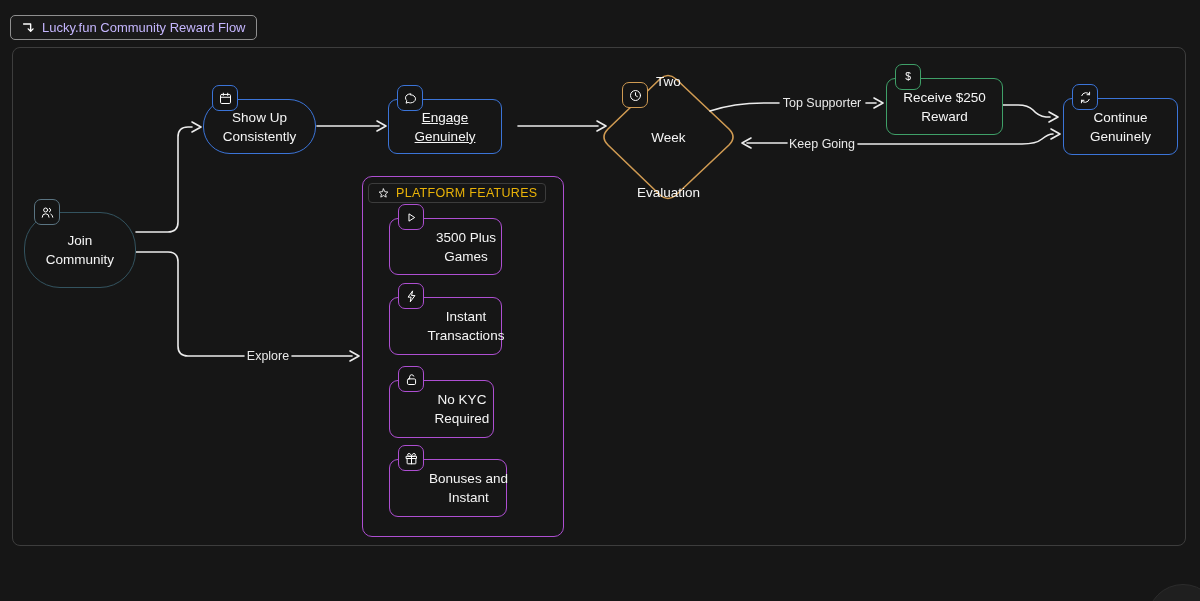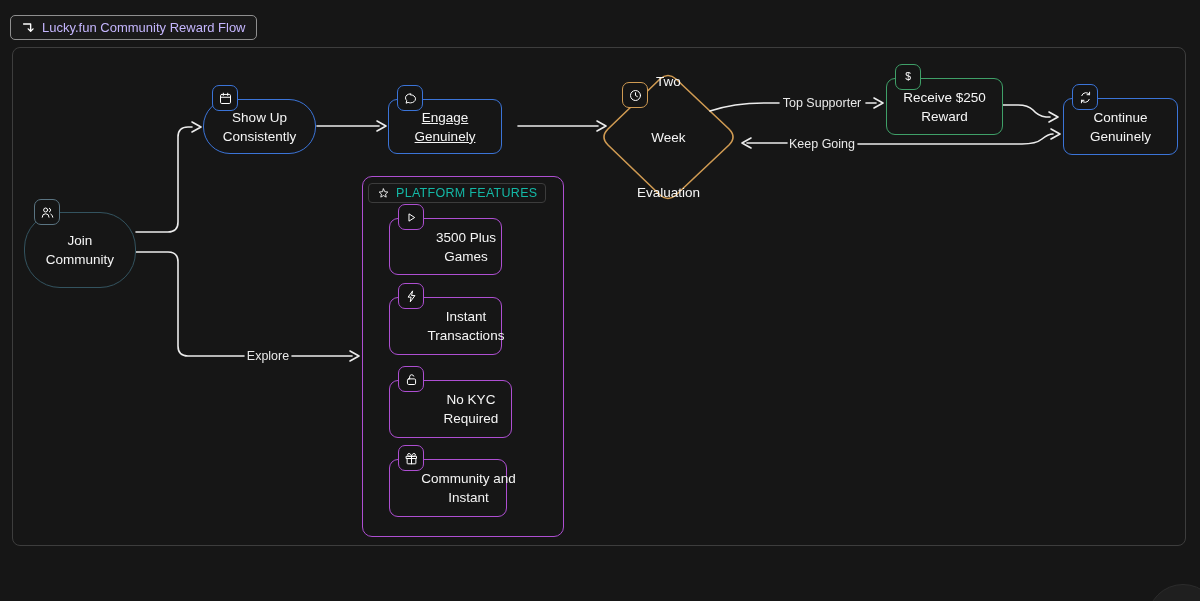--- a/index.html
+++ b/index.html
@@ -53,27 +53,27 @@
   }
   .diamond-label .badge{left:22px;top:10px;border-color:#cf9a52;}
 
   .features{
     position:absolute;left:362px;top:176px;width:202px;height:361px;box-sizing:border-box;
     border:1.6px solid #ae4fd2;border-radius:10px;
   }
   .features-header{
     position:absolute;left:5px;top:6px;display:flex;align-items:center;gap:6px;
     border:1px solid #3c3c3c;border-radius:4px;padding:2px 8px;
-    font-size:12.5px;letter-spacing:.3px;color:#14b8a6;white-space:nowrap;background:#161616;
+    font-size:12.5px;letter-spacing:.3px;color:#eab308;white-space:nowrap;background:#161616;
   }
   .n-feature{border-color:#ae4fd2;padding-left:41px;}
   .n-feature .badge{border-color:#ae4fd2;}
   .f-1{left:389px;top:218px;width:113px;height:57px;}
   .f-2{left:389px;top:297px;width:113px;height:58px;}
-  .f-3{left:389px;top:380px;width:123px;height:58px;text-align:right;}
+  .f-3{left:389px;top:380px;width:105px;height:58px;text-align:right;}
   .f-4{left:389px;top:459px;width:118px;height:58px;}
 
   .fab{
     position:absolute;left:1147px;top:584px;width:72px;height:72px;border-radius:50%;
     background:#1f1f1f;border:1px solid #2c2c2c;box-sizing:border-box;
   }
 </style>
 </head>
 <body>
 
@@ -245,17 +245,17 @@
 
 <div class="node n-feature f-4">
   <div class="badge">
     <svg width="15" height="15" viewBox="0 0 24 24" class="icon">
       <rect x="5" y="12" width="14" height="8.5" rx="1"></rect>
       <path d="M4,8.5 h16 v3.5 h-16 Z M12,8.5 V20.5"></path>
       <path d="M12,8.5 c-0.5,-2.5 -2,-4.5 -4,-4.5 c-1.5,0 -2.3,1 -2.3,2.2 c0,1.5 1.6,2.3 3.3,2.3 Z"></path>
       <path d="M12,8.5 c0.5,-2.5 2,-4.5 4,-4.5 c1.5,0 2.3,1 2.3,2.2 c0,1.5 -1.6,2.3 -3.3,2.3 Z"></path>
     </svg>
   </div>
-  <span class="l">Community and</span>
+  <span class="l">Bonuses and</span>
   <span class="l">Instant</span>
 </div>
 
 <div class="fab"></div>
 
 </body></html>

